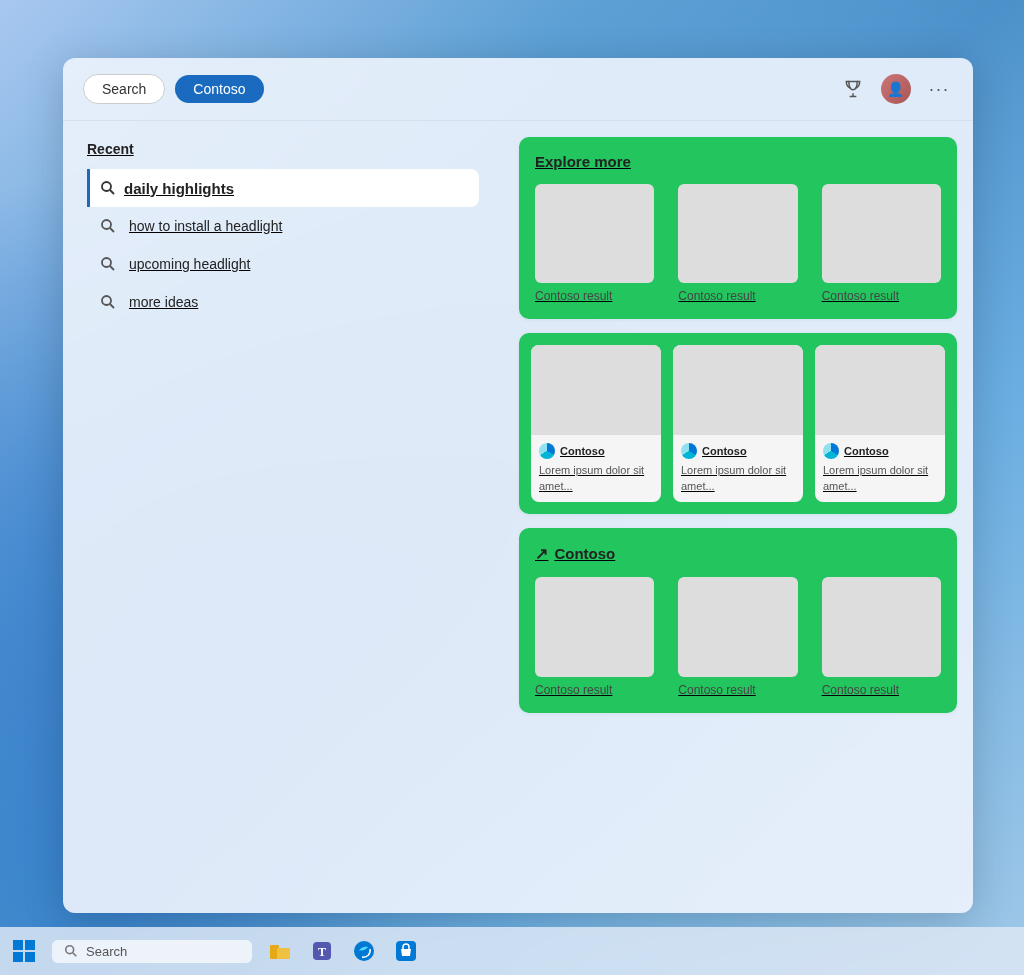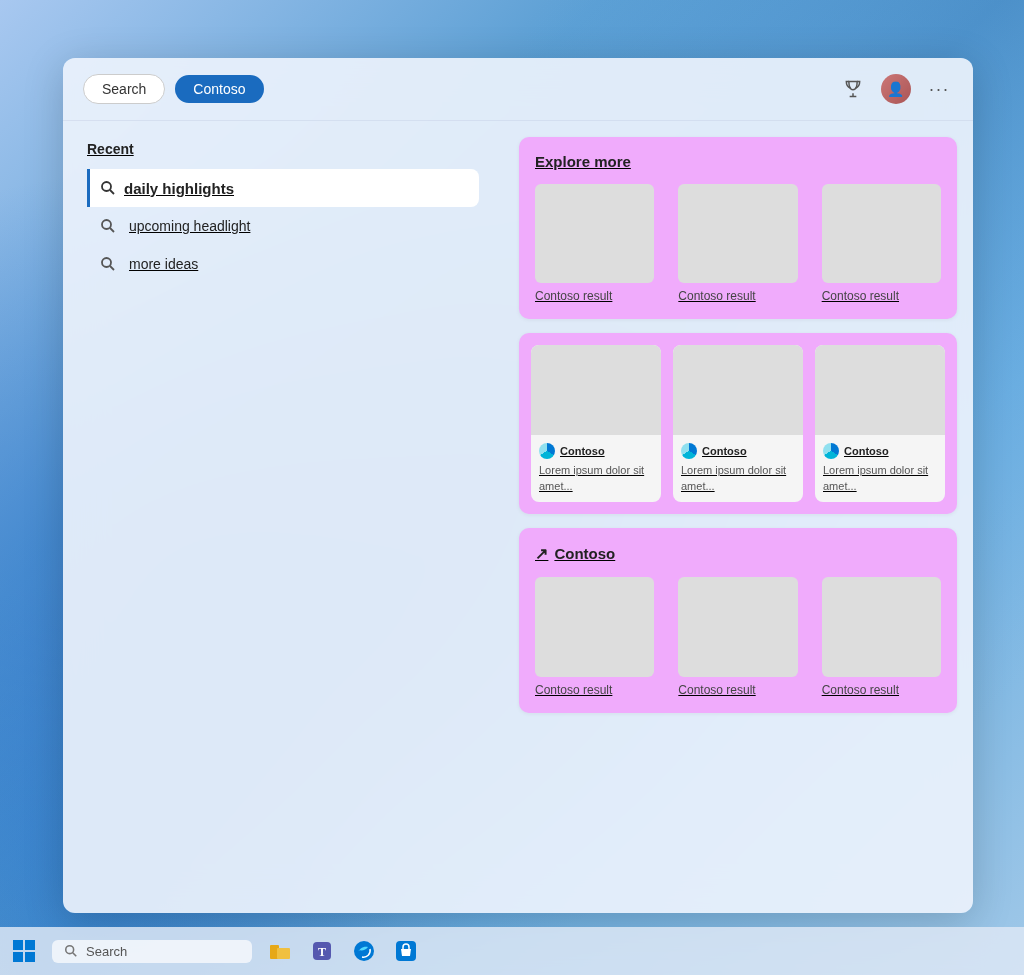--- a/index.html
+++ b/index.html
@@ -170,21 +170,21 @@
     .right-panel {
       flex: 1;
       padding: 16px;
       display: flex;
       flex-direction: column;
       gap: 14px;
       overflow-y: auto;
     }
 
     .card {
-      background: #f0abfc;
+      background: #22c55e;
       border-radius: 10px;
       padding: 16px;
       box-shadow: 0 1px 4px rgba(0,0,0,0.06);
     }
 
     .card-title {
       font-size: 15px;
       font-weight: 600;
       color: #222;
       margin-bottom: 14px;
@@ -367,20 +367,29 @@
       <div class="recent-item active">
         <div class="search-icon-small">
           <svg viewBox="0 0 16 16" fill="none" stroke="#333" stroke-width="1.8">
             <circle cx="6.5" cy="6.5" r="4.5"></circle>
             <line x1="10" y1="10" x2="14" y2="14"></line>
           </svg>
         </div>
         <span class="recent-text">daily highlights</span>
       </div>
 
+      <div class="recent-item">
+        <div class="search-icon-small">
+          <svg viewBox="0 0 16 16" fill="none" stroke="#555" stroke-width="1.8">
+            <circle cx="6.5" cy="6.5" r="4.5"></circle>
+            <line x1="10" y1="10" x2="14" y2="14"></line>
+          </svg>
+        </div>
+        <span class="recent-text">how to install a headlight</span>
+      </div>
 
       <div class="recent-item">
         <div class="search-icon-small">
           <svg viewBox="0 0 16 16" fill="none" stroke="#555" stroke-width="1.8">
             <circle cx="6.5" cy="6.5" r="4.5"></circle>
             <line x1="10" y1="10" x2="14" y2="14"></line>
           </svg>
         </div>
         <span class="recent-text">upcoming headlight</span>
       </div>

